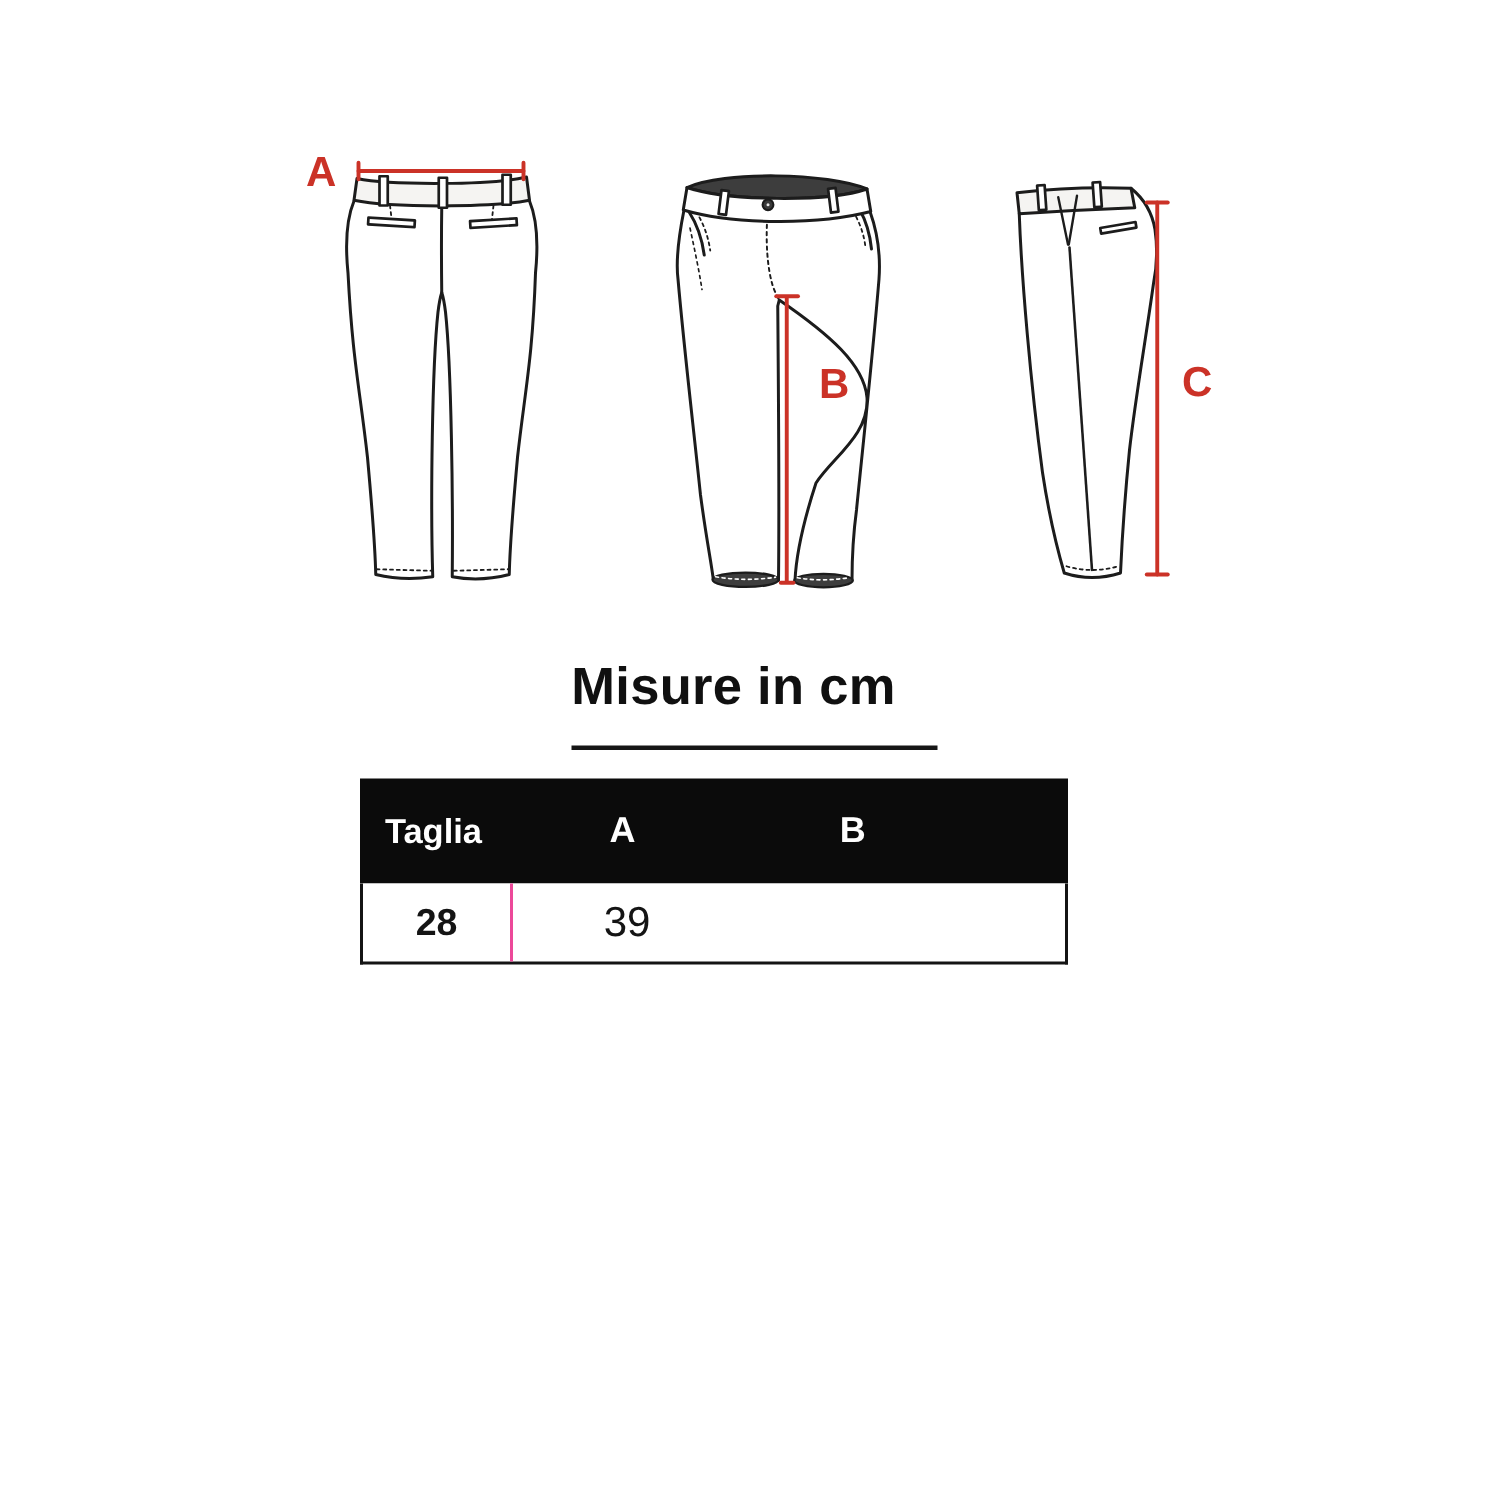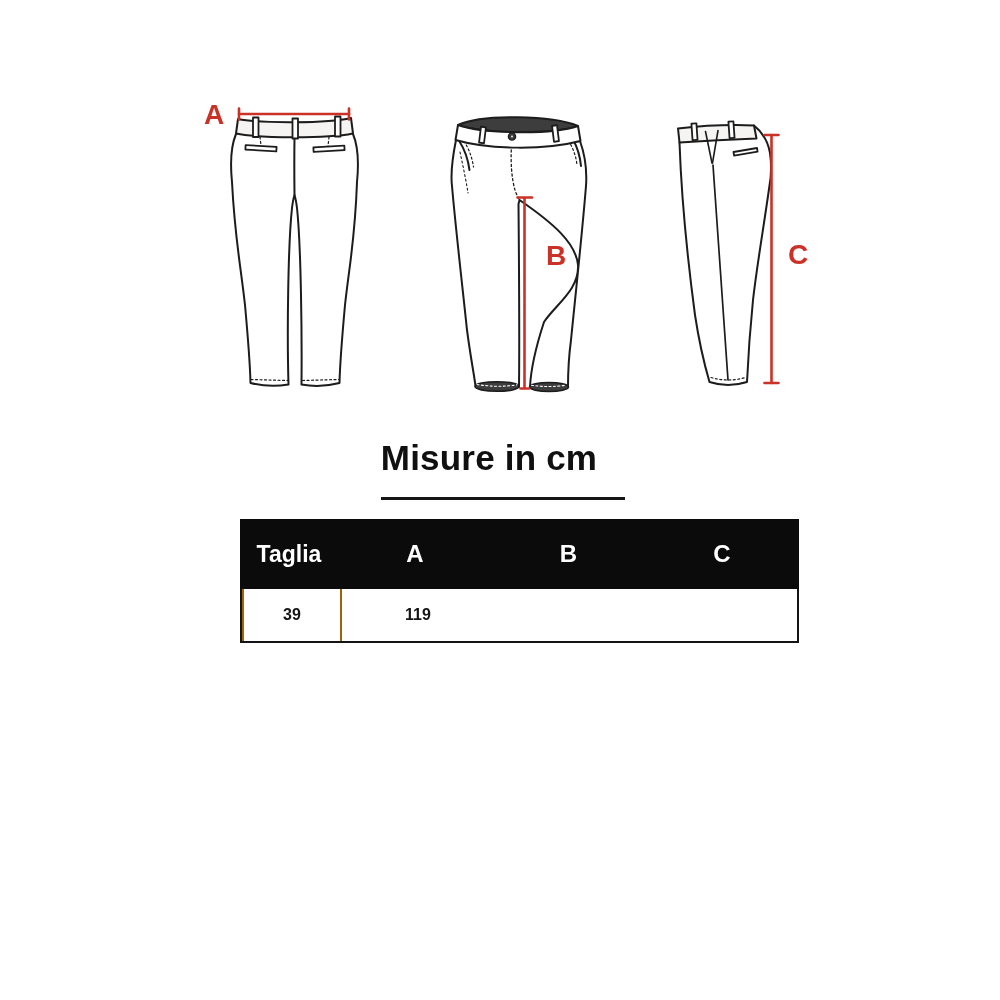--- a/index.html
+++ b/index.html
@@ -12,37 +12,37 @@
     position:absolute;color:#cb3227;font-weight:800;font-size:28px;
     line-height:1;letter-spacing:0.5px;
   }
   .title{
     position:absolute;left:289px;top:438px;width:400px;text-align:center;
     font-size:35px;font-weight:800;color:#101010;letter-spacing:0.2px;
   }
   .title-underline{
     position:absolute;left:381px;top:497px;width:244px;height:3px;background:#161616;
   }
-  .size-table{position:absolute;left:240px;top:519px;width:559px;}
+  .size-table{position:absolute;left:240px;top:519px;width:472px;}
   .thead{
     display:grid;grid-template-columns:98px 154px 153px 154px;height:70px;
     background:#0b0b0b;color:#ffffff;
   }
   .thead .cell{
     display:flex;align-items:center;justify-content:center;
     font-weight:700;font-size:24px;
   }
   .thead .cell.first{font-size:23px;}
   .tbody{
     display:grid;grid-template-columns:98px 154px 153px 154px;height:52px;
     background:#ffffff;border:2px solid #141414;border-top:none;box-sizing:content-box;
   }
   .tbody .cell{
     display:flex;align-items:center;justify-content:center;
-    font-weight:700;font-size:16px;color:#141414;border-left:2px solid #a16207;
+    font-weight:400;font-size:28px;color:#141414;border-left:2px solid #ec4899;
   }
   .tbody .cell.first{border-left:none;font-size:25px;font-weight:800;}
 </style>
 </head>
 <body>
 
 <div id="canvas">
 
   <svg class="illus" style="left:200px;top:90px" width="190" height="310" viewBox="0 0 190 310">
     <g stroke="#1c1c1c" stroke-width="2" fill="none" stroke-linejoin="round" stroke-linecap="round">
@@ -129,18 +129,18 @@
   <div class="title-underline"></div>
 
   <div class="size-table">
     <div class="thead">
       <div class="cell first">Taglia</div>
       <div class="cell">A</div>
       <div class="cell">B</div>
       <div class="cell">C</div>
     </div>
     <div class="tbody">
+      <div class="cell first">28</div>
       <div class="cell">39</div>
-      <div class="cell">119</div>
     </div>
   </div>
 
 </div>
 
 </body></html>

